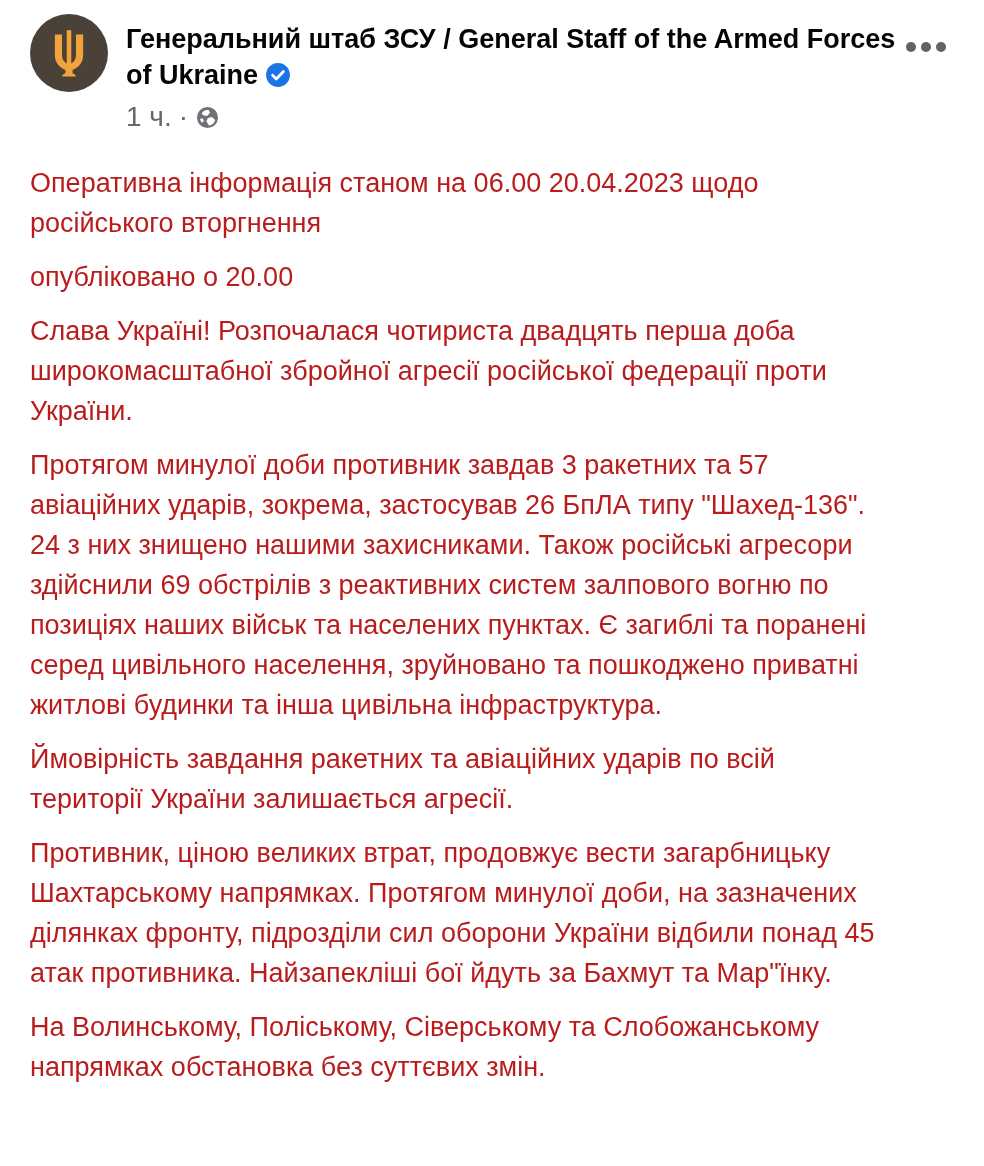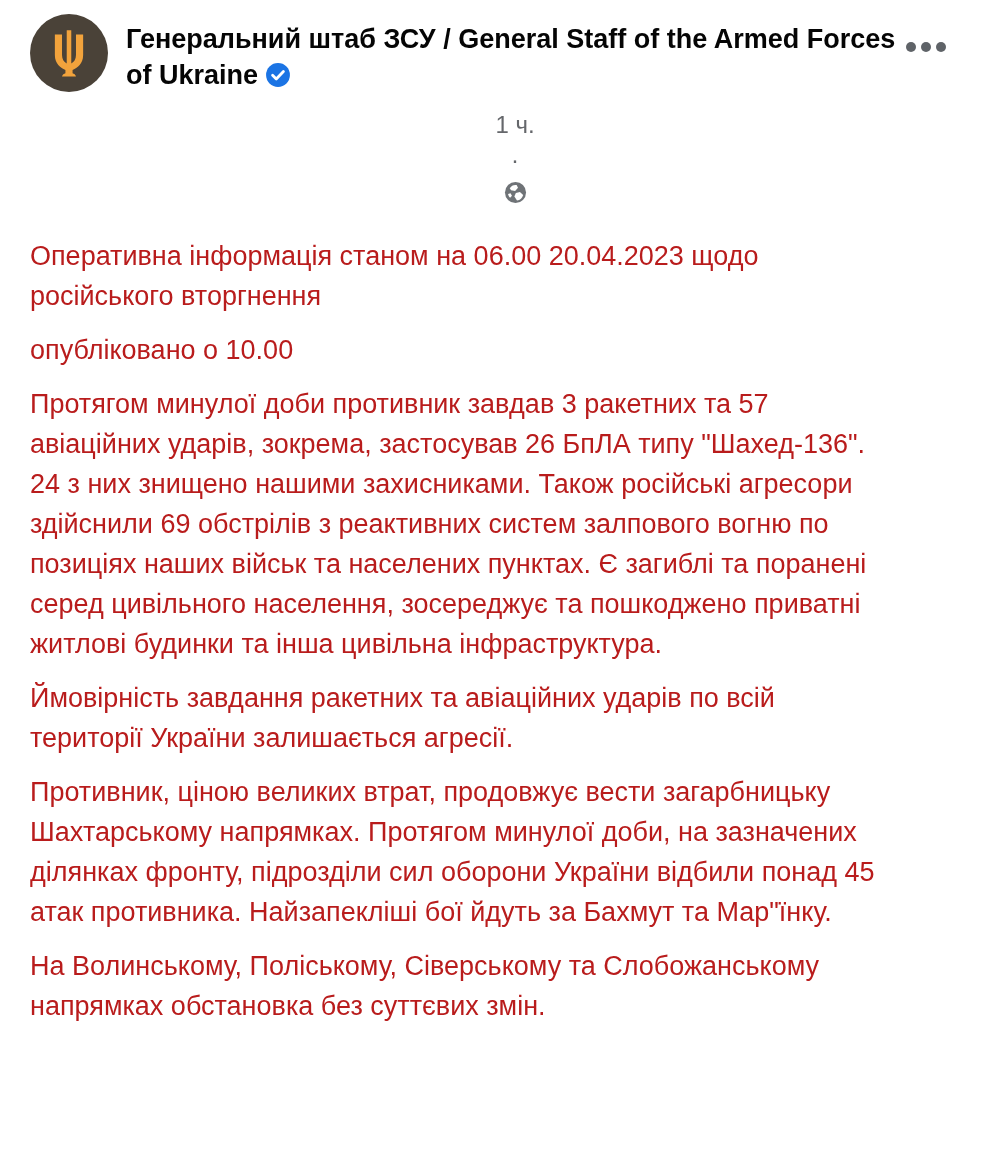--- a/index.html
+++ b/index.html
@@ -27,21 +27,21 @@
   .page-name {
     font-size:27px; font-weight:bold; line-height:36px;
     color:#050505; max-width:778px; cursor:pointer;
   }
   .verified {
     display:inline-block; width:26px; height:26px;
     vertical-align:-4px; margin-left:7px;
   }
   .meta-row {
     display:flex; align-items:center; gap:7px;
-    margin-top:18px; color:#65676b; font-size:24px; line-height:28px;flex-direction:column;
+    margin-top:10px; color:#65676b; font-size:28px; line-height:28px;
   }
   .meta-row .time { cursor:pointer; }
   .dot-sep { color:#65676b; }
   .globe { display:inline-block; width:23px; height:23px; margin-left:1px; }
   .more-btn {
     position:absolute; top:34px; right:30px;
     display:flex; gap:5px; align-items:center;
     padding:8px; cursor:pointer; border:none; background:transparent;
   }
   .more-btn i {
@@ -101,29 +101,34 @@
         <i></i>
     </button>
   </div>
 
   <div class="post-body" id="post-text">
       <div class="paragraph">
         <div class="line">Оперативна інформація станом на 06.00 20.04.2023 щодо</div>
         <div class="line">російського вторгнення</div>
       </div>
       <div class="paragraph">
-        <div class="line">опубліковано о 10.00</div>
+        <div class="line">опубліковано о 20.00</div>
+      </div>
+      <div class="paragraph">
+        <div class="line">Слава Україні! Розпочалася чотириста двадцять перша доба</div>
+        <div class="line">широкомасштабної збройної агресії російської федерації проти</div>
+        <div class="line">України.</div>
       </div>
       <div class="paragraph">
         <div class="line">Протягом минулої доби противник завдав 3 ракетних та 57</div>
         <div class="line">авіаційних ударів, зокрема, застосував 26 БпЛА типу "Шахед-136".</div>
         <div class="line">24 з них знищено нашими захисниками. Також російські агресори</div>
         <div class="line">здійснили 69 обстрілів з реактивних систем залпового вогню по</div>
         <div class="line">позиціях наших військ та населених пунктах. Є загиблі та поранені</div>
-        <div class="line">серед цивільного населення, зосереджує та пошкоджено приватні</div>
+        <div class="line">серед цивільного населення, зруйновано та пошкоджено приватні</div>
         <div class="line">житлові будинки та інша цивільна інфраструктура.</div>
       </div>
       <div class="paragraph">
         <div class="line">Ймовірність завдання ракетних та авіаційних ударів по всій</div>
         <div class="line">території України залишається агресії.</div>
       </div>
       <div class="paragraph">
         <div class="line">Противник, ціною великих втрат, продовжує вести загарбницьку</div>
         <div class="line">Шахтарському напрямках. Протягом минулої доби, на зазначених</div>
         <div class="line">ділянках фронту, підрозділи сил оборони України відбили понад 45</div>

